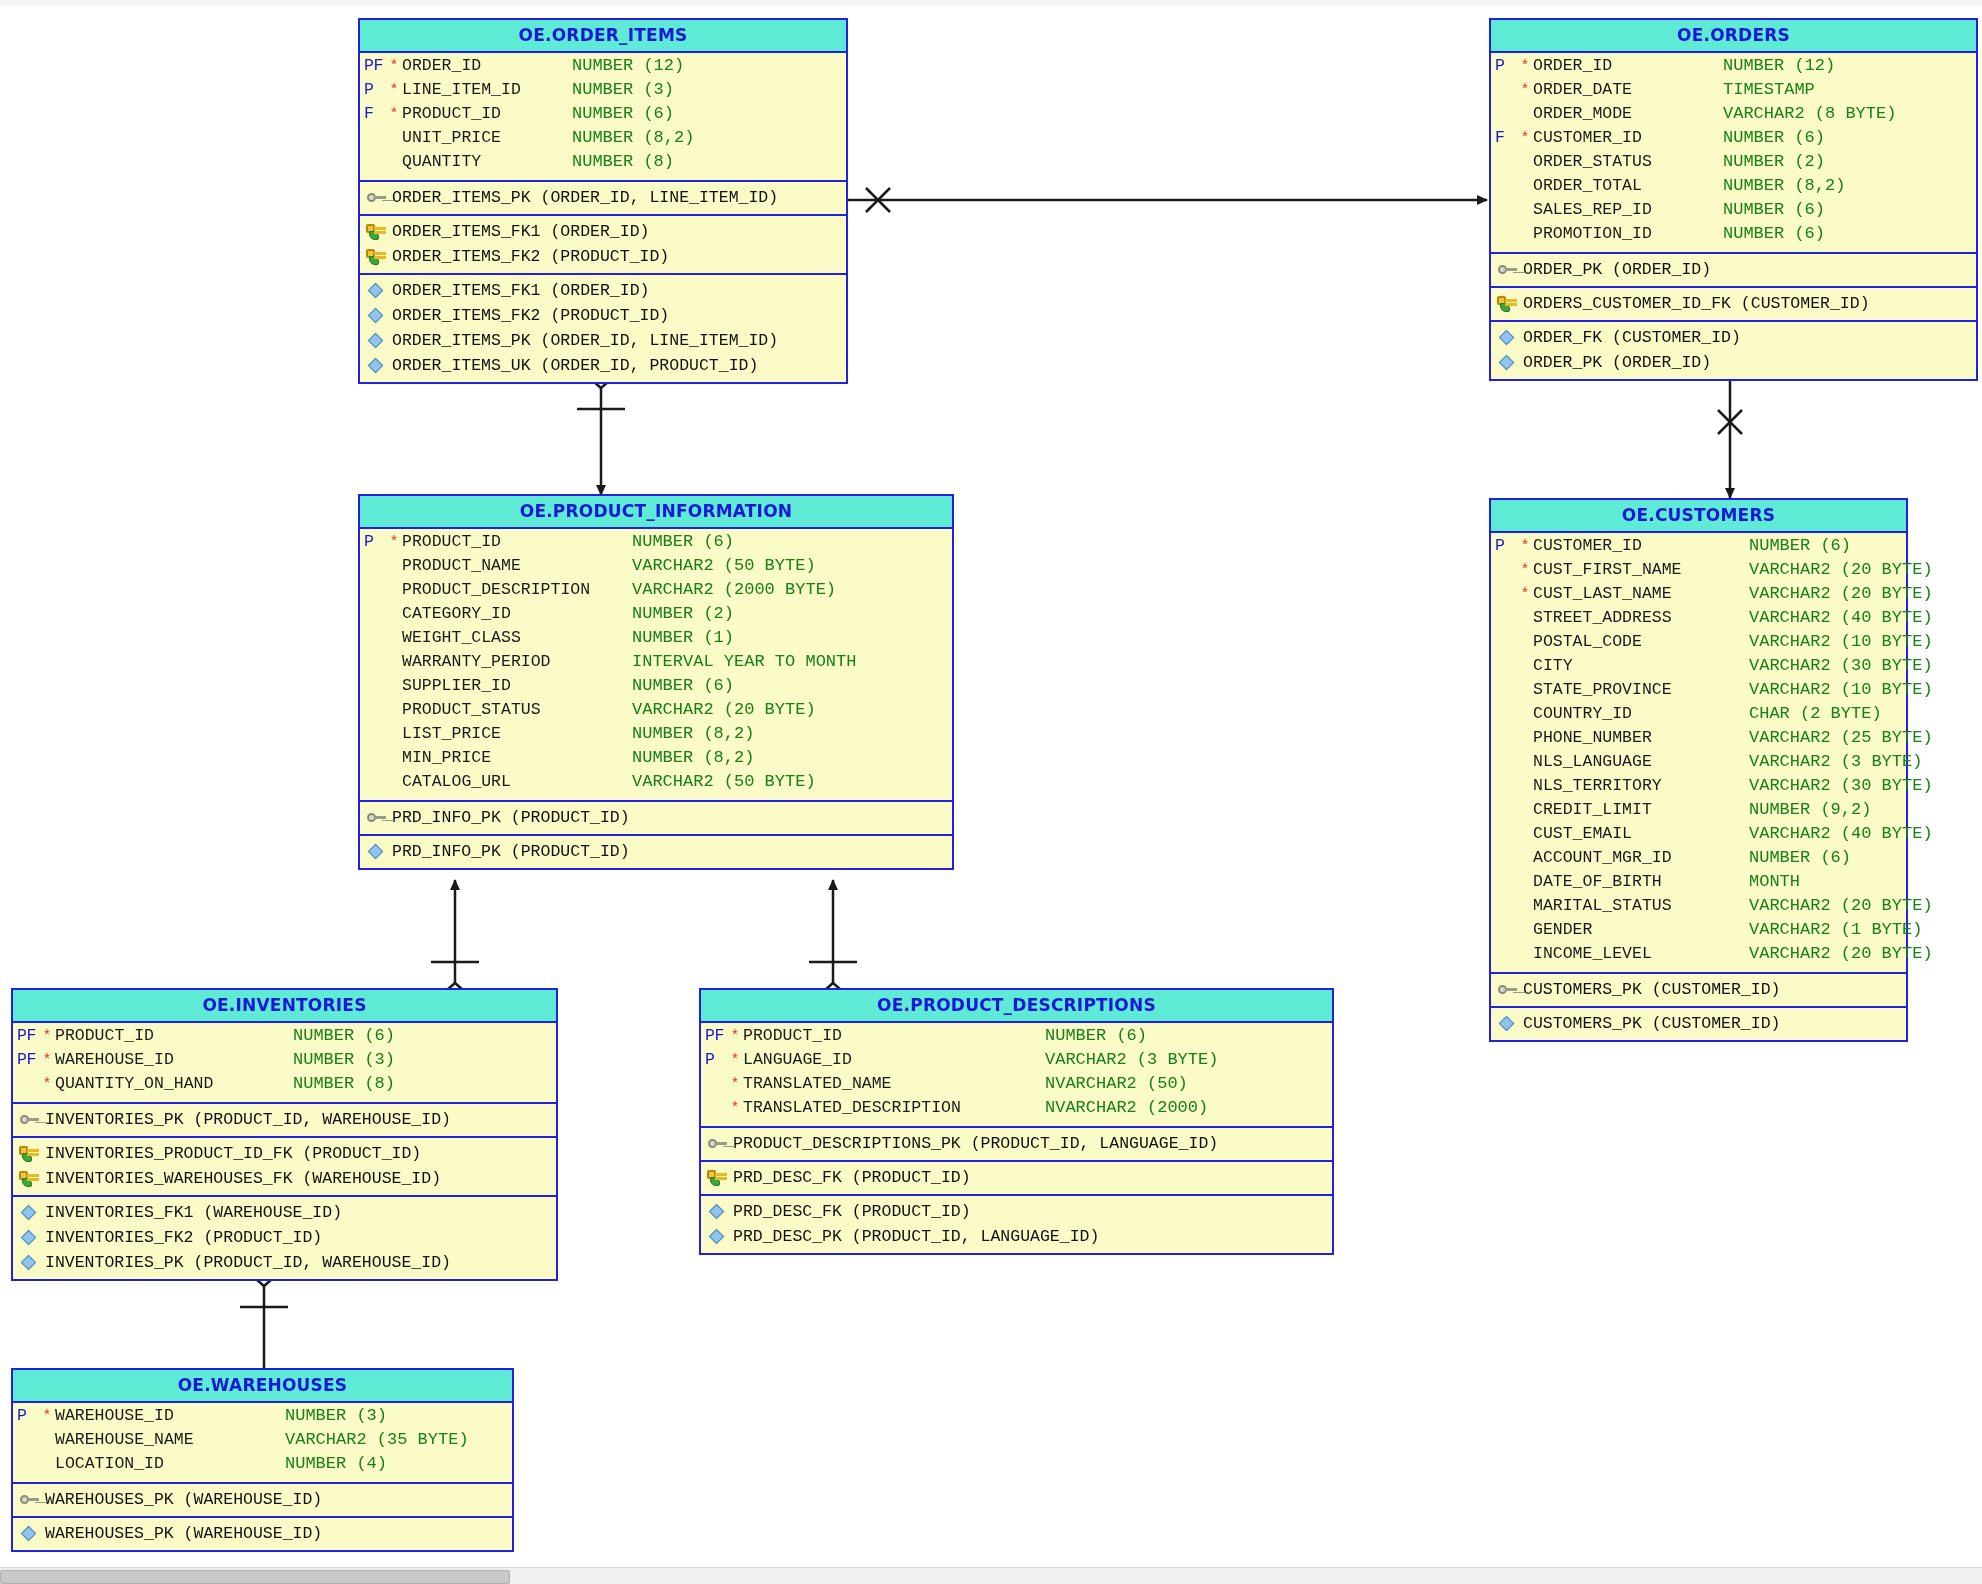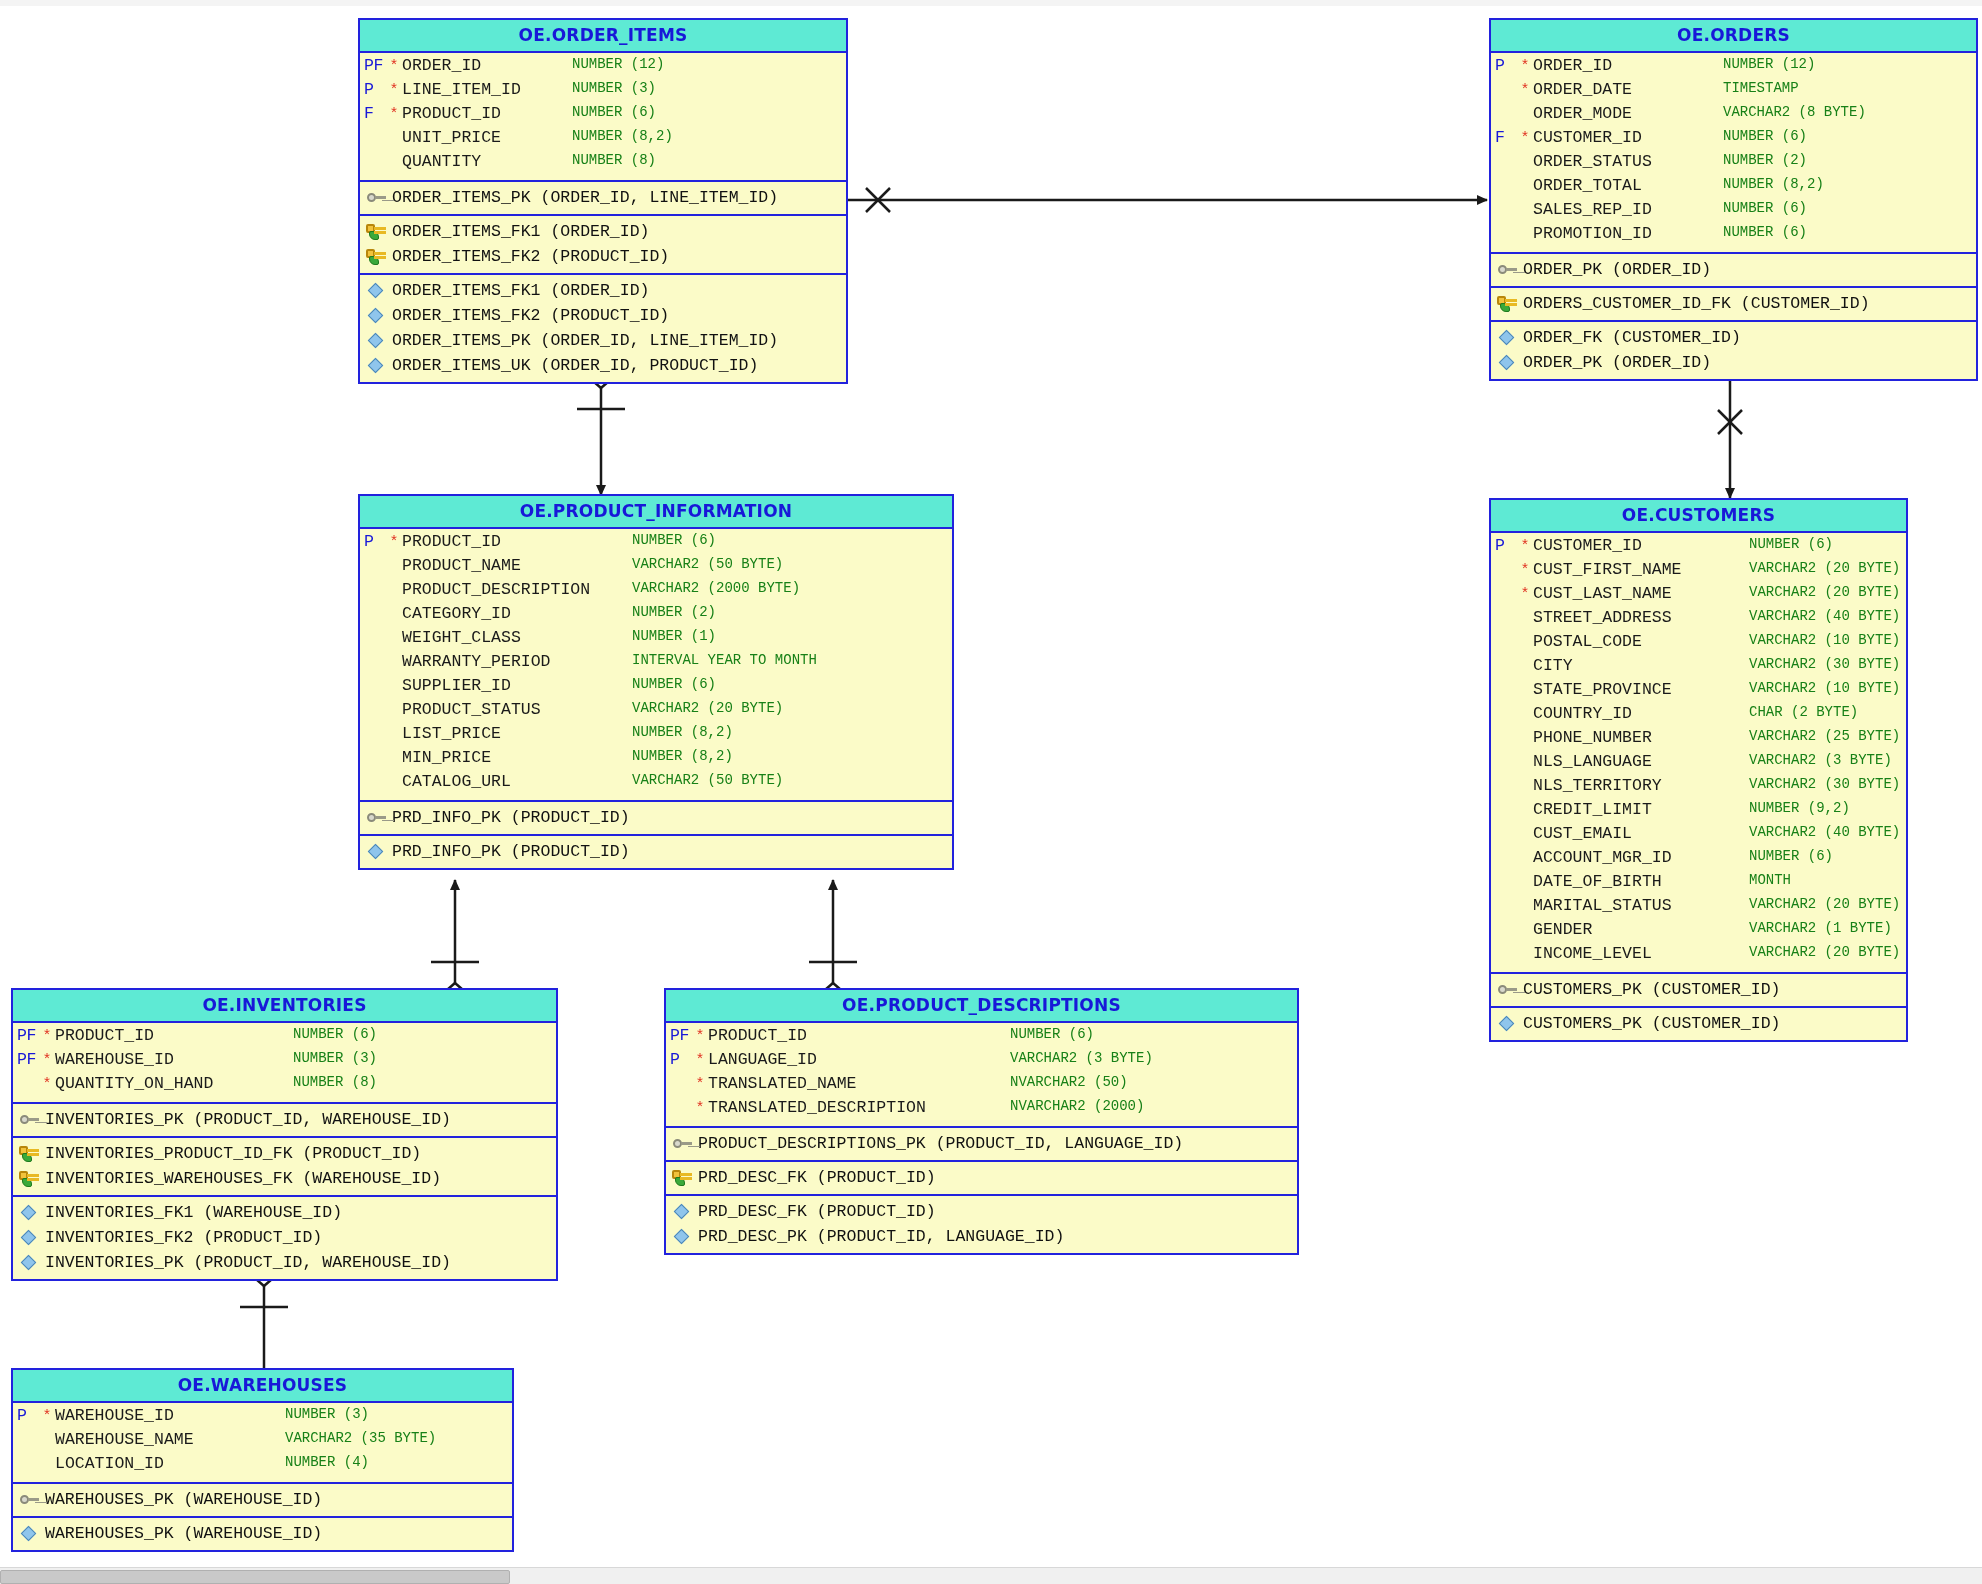--- a/index.html
+++ b/index.html
@@ -75,21 +75,21 @@
     text-align: center;
   }
   .col-name {
     flex: 0 0 auto;
     color: #1a1a1a;
     font-size: 16.5px;
   }
   .col-type {
     position: absolute;
     color: #178017;
-    font-size: 14px;
+    font-size: 17px;
   }
   .col-row-inner {
     position: relative;
     width: 100%;
     display: flex;
     align-items: baseline;
   }
   .idx-row {
     display: flex;
     align-items: center;
@@ -753,21 +753,21 @@
         <span class="ic ic-idx"></span>
         <span class="idx-label">INVENTORIES_FK2 (PRODUCT_ID)</span>
       </div>
       <div class="idx-row">
         <span class="ic ic-idx"></span>
         <span class="idx-label">INVENTORIES_PK (PRODUCT_ID, WAREHOUSE_ID)</span>
       </div>
     </div>
   </div>
 
-  <div class="entity" style="left:664px; top:988px; width:635px;">
+  <div class="entity" style="left:699px; top:988px; width:635px;">
     <div class="ent-title">OE.PRODUCT_DESCRIPTIONS</div>
     <div class="section">
       <div class="col-row">
           <div class="col-row-inner">
         <span class="key-flag">PF</span>
         <span class="nn-flag">*</span>
         <span class="col-name">PRODUCT_ID</span>
         <span class="col-type" style="left:344px">NUMBER (6)</span>
       </div>
         </div>

